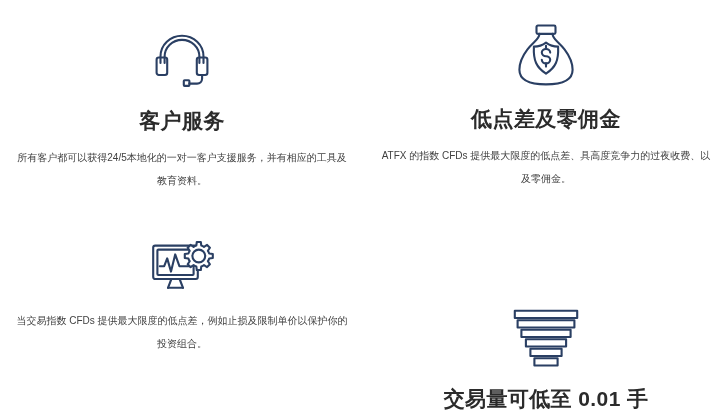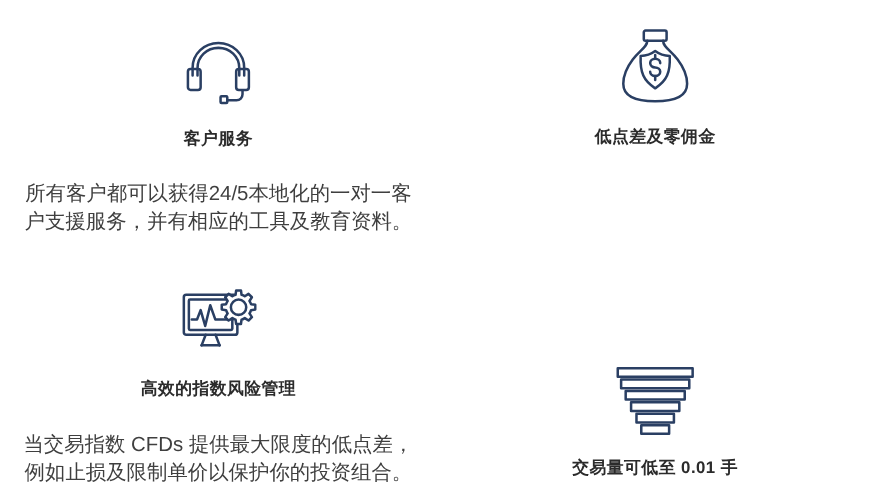--- a/index.html
+++ b/index.html
@@ -33,35 +33,35 @@
   .card-top-left    { padding-top: 30px; }
   .card-top-right   { padding-top: 22px; }
   .card-bottom-left { padding-top: 31px; }
   .card-bottom-right{ padding-top: 31px; justify-content: flex-end; }
 
   .feature-icon {
     display: block;
     line-height: 0;
   }
   .feature-title {
-    font-size: 14px;
+    font-size: 21px;
     font-weight: bold;
     color: #2b2b2b;
     text-align: center;
     letter-spacing: 0.4px;
-    margin: 14px;
+    margin: 0;
     white-space: nowrap;
   }
   .card-top-left .feature-title,
   .card-top-right .feature-title { margin-top: 17px; }
   .card-bottom-left .feature-title,
   .card-bottom-right .feature-title { margin-top: 18px; }
 
   .feature-desc {
-    font-size: 17px;
+    font-size: 10px;
     line-height: 23px;
     color: #3f3f3f;
     text-align: center;
     margin: 0;
     max-width: 340px;
   }
   .card-top-left .feature-desc,
   .card-top-right .feature-desc { margin-top: 11px; }
   .card-bottom-left .feature-desc,
   .card-bottom-right .feature-desc { margin-top: 12px; }
@@ -93,36 +93,36 @@
       <svg width="62" height="66" viewBox="0 0 62 66" fill="none" stroke="#2a3f63" stroke-width="2.1" stroke-linecap="round" stroke-linejoin="round">
         <rect x="21.5" y="3.5" width="19" height="8.4" rx="1.4"></rect>
         <path d="M24.4 11.9 C24.4 17.2 18.4 19.5 12.3 27.6 C7.0 34.6 4.4 41.6 4.4 47.8 C4.4 56.6 12.4 62.4 31 62.4 C49.6 62.4 57.6 56.6 57.6 47.8 C57.6 41.6 55.0 34.6 49.7 27.6 C43.6 19.5 37.6 17.2 37.6 11.9"></path>
         <path d="M31 20.6 C34.4 23.2 38.7 24.6 43.1 24.6 C43.1 24.6 43.6 35.0 40.9 41.0 C38.2 47.0 31 51.6 31 51.6 C31 51.6 23.8 47.0 21.1 41.0 C18.4 35.0 18.9 24.6 18.9 24.6 C23.3 24.6 27.6 23.2 31 20.6 Z"></path>
         <path d="M35.2 30.6 C35.2 28.5 33.3 27.0 31.0 27.0 C28.7 27.0 26.8 28.5 26.8 30.6 C26.8 32.7 28.7 34.2 31.0 34.2 C33.3 34.2 35.2 35.7 35.2 37.8 C35.2 39.9 33.3 41.4 31.0 41.4 C28.7 41.4 26.8 39.9 26.8 37.8"></path>
         <path d="M31 23.8 V27.0"></path>
         <path d="M31 41.4 V44.6"></path>
       </svg>
     </span>
     <h3 class="feature-title">低点差及零佣金</h3>
+    <p class="feature-desc">ATFX 的指数 CFDs 提供最大限度的低点差、具高度竞争力的过夜收费、以及零佣金。</p>
   </div>
 
   <div class="feature-card card-bottom-left">
     <span class="feature-icon">
       <svg width="64" height="60" viewBox="0 0 64 60" fill="none" stroke="#2a3f63" stroke-width="2.1" stroke-linecap="round" stroke-linejoin="round">
         <rect x="3.2" y="8.6" width="44.6" height="33.4" rx="2"></rect>
         <rect x="7.4" y="12.6" width="36.2" height="25.4" rx="1"></rect>
         <path d="M9.8 29.2 H14.2 L17.2 21.4 L21.0 34.6 L25.2 17.4 L29.4 29.2 H41.2"></path>
         <path d="M18.0 50.8 H33.0"></path>
         <path d="M21.4 42.0 L18.0 50.8"></path>
         <path d="M29.6 42.0 L33.0 50.8"></path>
         <path d="M46.8 5.0 L50.8 5.0 L51.3 8.6 C52.3 8.9 53.2 9.3 54.0 9.9 L57.1 7.9 L59.9 10.7 L57.9 13.8 C58.5 14.6 58.9 15.5 59.2 16.5 L62.8 17.0 L62.8 21.0 L59.2 21.5 C58.9 22.5 58.5 23.4 57.9 24.2 L59.9 27.3 L57.1 30.1 L54.0 28.1 C53.2 28.7 52.3 29.1 51.3 29.4 L50.8 33.0 L46.8 33.0 L46.3 29.4 C45.3 29.1 44.4 28.7 43.6 28.1 L40.5 30.1 L37.7 27.3 L39.7 24.2 C39.1 23.4 38.7 22.5 38.4 21.5 L34.8 21.0 L34.8 17.0 L38.4 16.5 C38.7 15.5 39.1 14.6 39.7 13.8 L37.7 10.7 L40.5 7.9 L43.6 9.9 C44.4 9.3 45.3 8.9 46.3 8.6 Z" fill="#ffffff"></path>
         <circle cx="48.8" cy="19.0" r="6.4"></circle>
       </svg>
     </span>
-    <h3 class="feature-title">高效的指数风险管理</h3>
     <p class="feature-desc">当交易指数 CFDs 提供最大限度的低点差，例如止损及限制单价以保护你的投资组合。</p>
   </div>
 
   <div class="feature-card card-bottom-right">
     <span class="feature-icon">
       <svg width="66" height="58" viewBox="0 0 66 58" fill="none" stroke="#2a3f63" stroke-width="2.1" stroke-linejoin="round">
         <rect x="1.8" y="1.8" width="62.4" height="7.2"></rect>
         <rect x="4.6" y="11.3" width="56.8" height="7.2"></rect>
         <rect x="8.4" y="20.8" width="49.2" height="7.2"></rect>
         <rect x="12.9" y="30.3" width="40.2" height="7.2"></rect>

